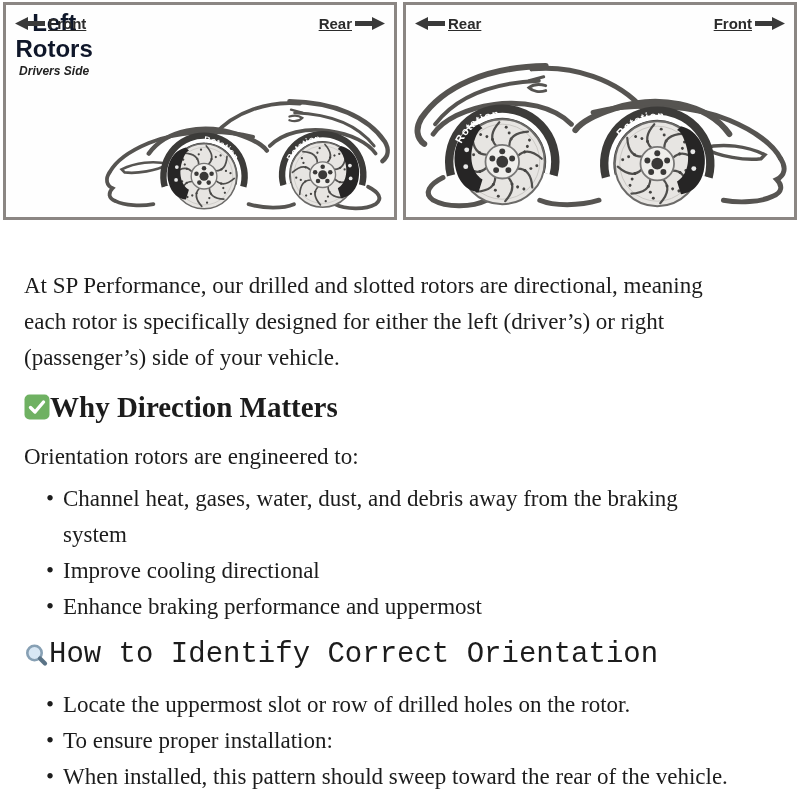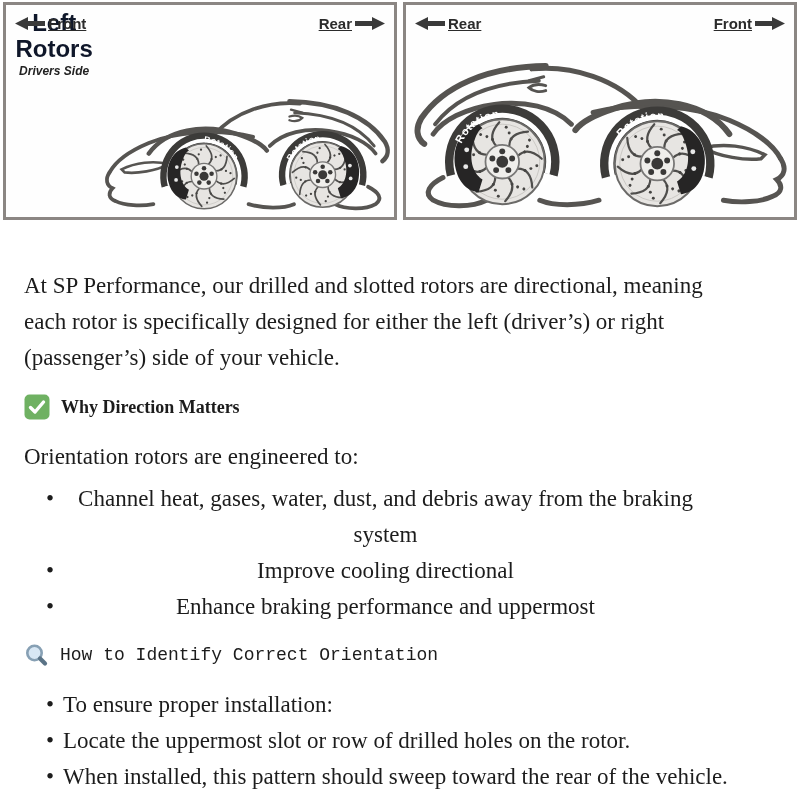--- a/index.html
+++ b/index.html
@@ -22,27 +22,27 @@
   .car{display:block;width:100%;height:156px;margin-top:auto;}
 
   .bodyline{fill:none;stroke:#565451;stroke-linecap:round;}
   .arch{fill:none;stroke:#3c3b39;stroke-width:26;}
   .slot{fill:none;stroke:#4f4e4c;stroke-width:2.2;stroke-linecap:round;}
   .rot-text{fill:#ffffff;font-family:"Liberation Sans",sans-serif;font-weight:bold;font-size:11px;letter-spacing:0.6px;}
 
   
   .article{padding:12px 28px 0 24px;font-size:23px;line-height:36px;margin-top:36px;}
   .intro{margin:0;max-width:715px;}
-  .sec-heading{display:flex;align-items:center;gap:11px;font-size:18px;line-height:36px;margin:13px 0 14px 0;}
+  .sec-heading{display:flex;align-items:center;font-size:29px;line-height:36px;margin:13px 0 14px 0;}
   .h-bold{font-weight:bold;}
   .h-reg{font-weight:normal;margin-top:12px;font-family:Liberation Mono, monospace;}
   .lead{margin:0 0 6px 0;}
   .bullets{list-style:none;margin:0 0 12px 0;padding:0 0 0 22px;}
   .bullets li{position:relative;padding-left:17px;}
-  .b1 li{max-width:645px;text-align:center;}
+  .b1 li{max-width:645px;}
   .b2 li{max-width:705px;}
   .bullets li::before{content:"\2022";position:absolute;left:0;top:0;}
   .icon-box{display:inline-flex;flex:none;}
 </style>
 </head>
 <body>
 
 <svg width="0" height="0" style="position:absolute" aria-hidden="true">
   <defs>
     <g id="slotunit">
@@ -180,17 +180,17 @@
     <span class="icon-box">
       <svg width="25" height="25" viewBox="0 0 25 25">
           <circle cx="10.5" cy="10" r="7.2" fill="#d8e7f4" stroke="#87a0b4" stroke-width="2.6"></circle>
           <path d="M 16 15.5 L 21 20.5" stroke="#5a7386" stroke-width="4.2" stroke-linecap="round"></path>
         </svg>
     </span>
     <span>How to Identify Correct Orientation</span>
   </h2>
 
   <ul class="bullets b2">
+    <li>Locate the uppermost slot or row of drilled holes on the rotor.</li>
     <li>To ensure proper installation:</li>
-    <li>Locate the uppermost slot or row of drilled holes on the rotor.</li>
     <li>When installed, this pattern should sweep toward the rear of the vehicle.</li>
   </ul>
 </main>
 
 </body></html>

